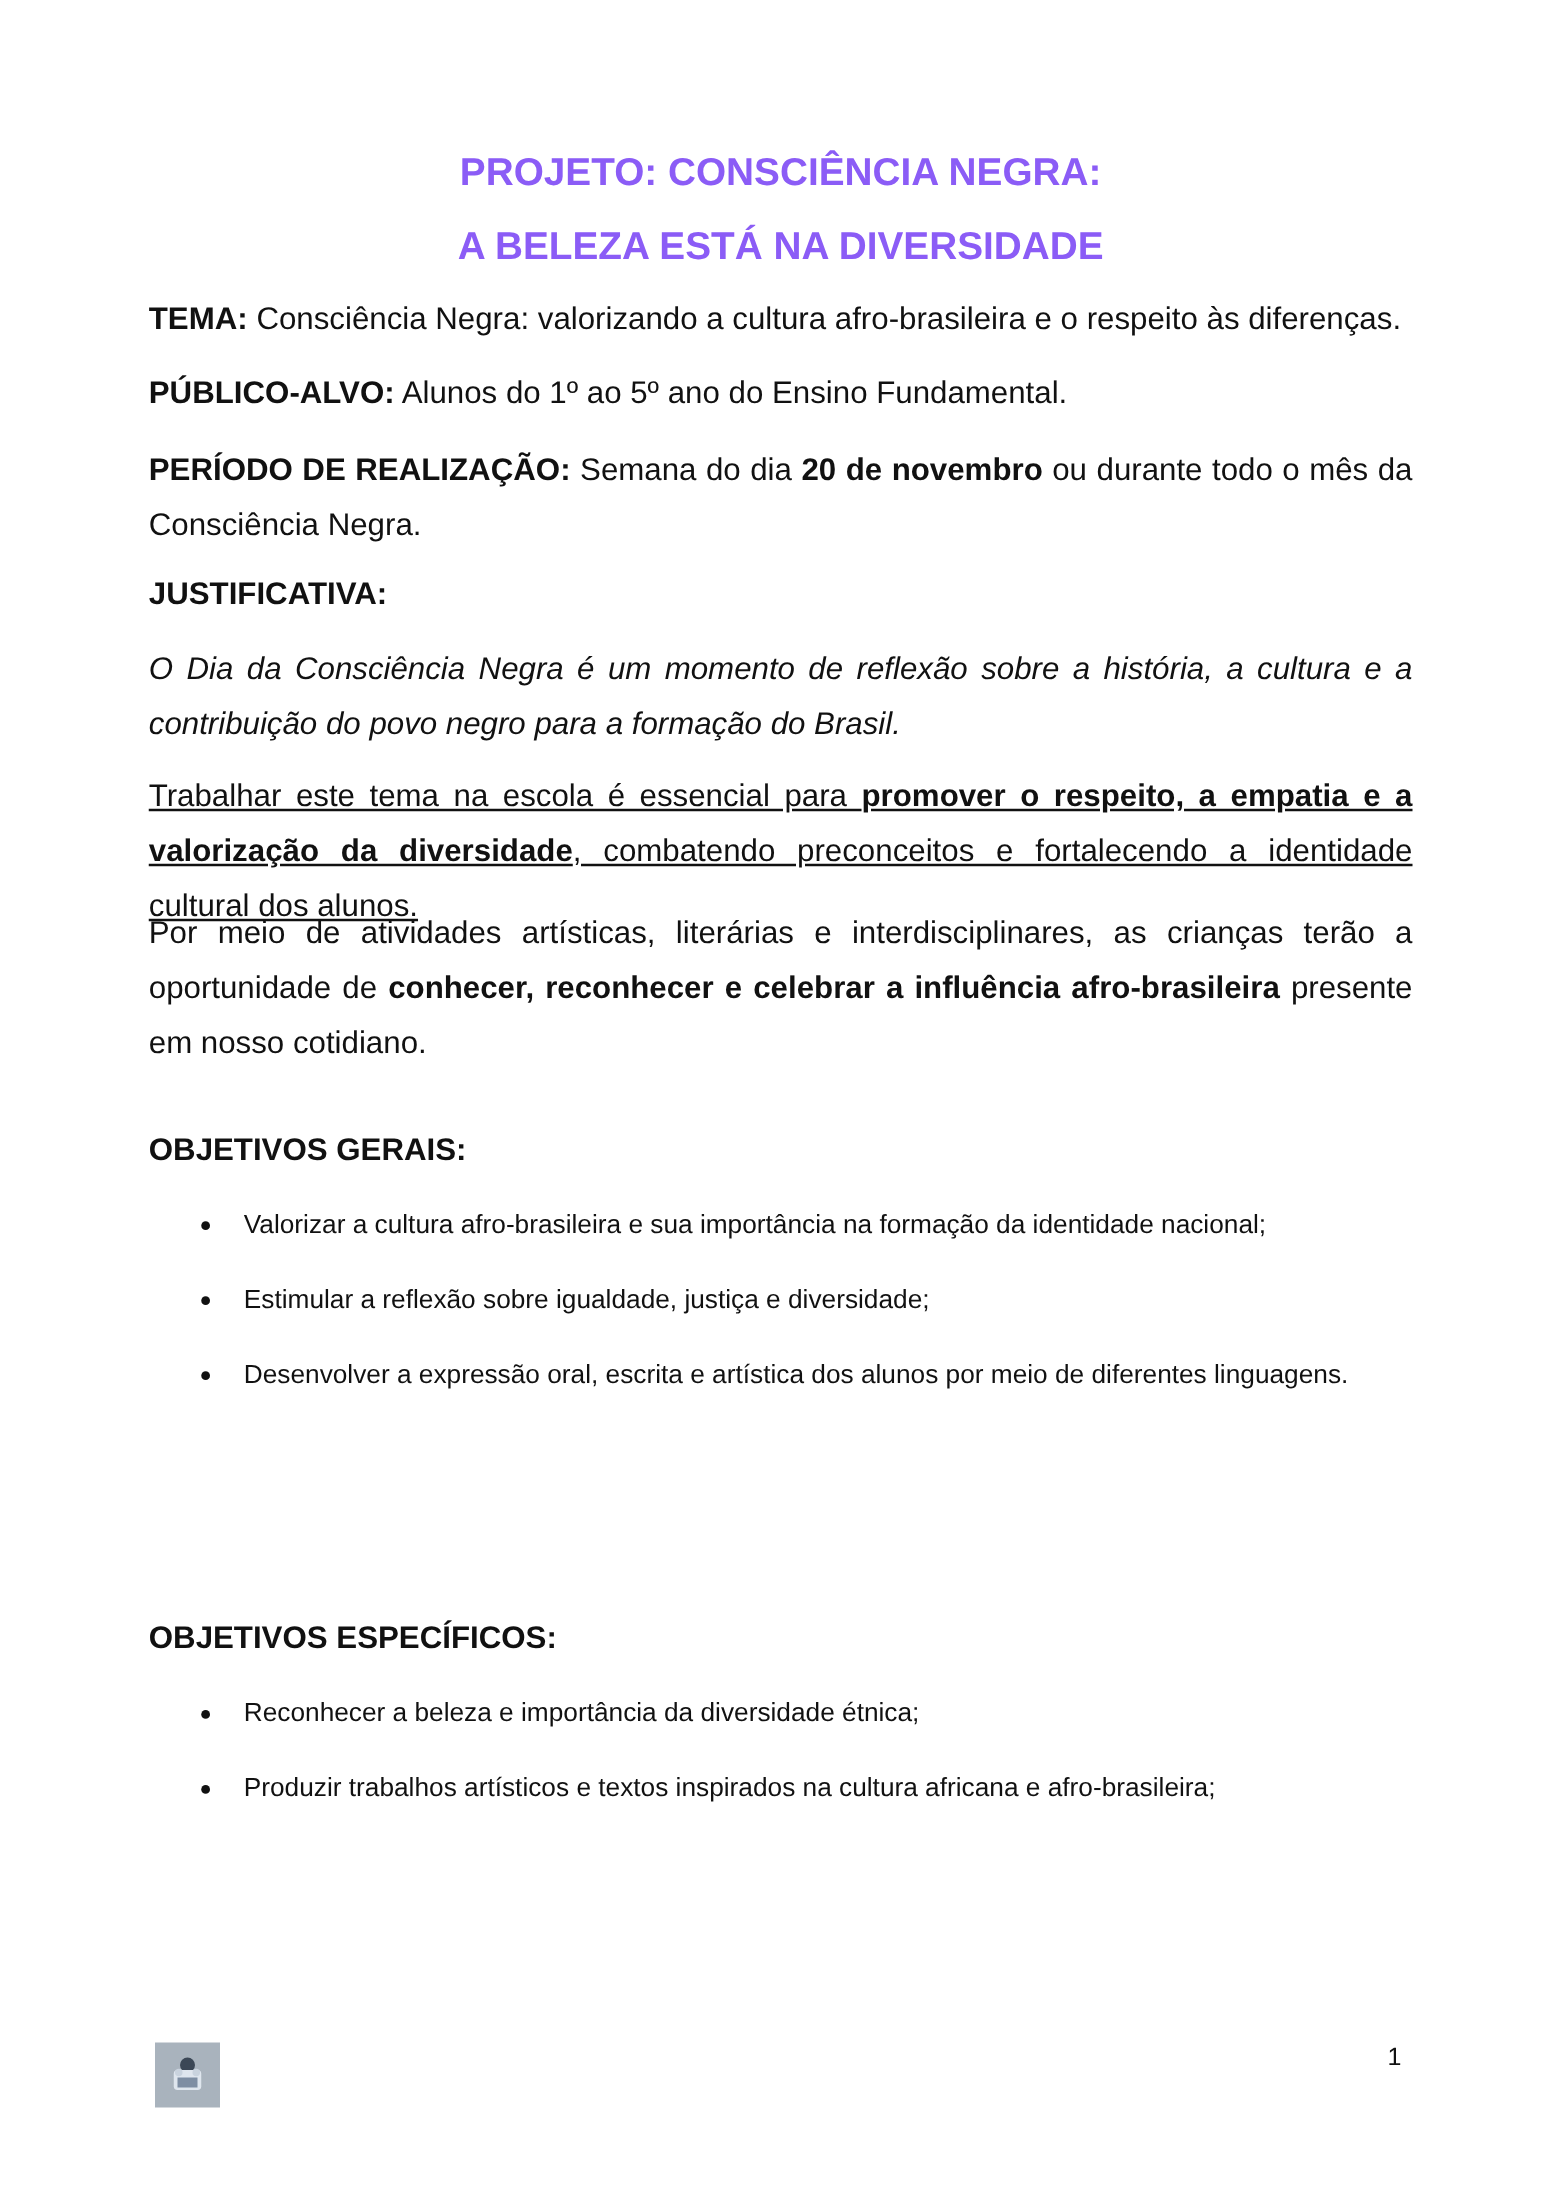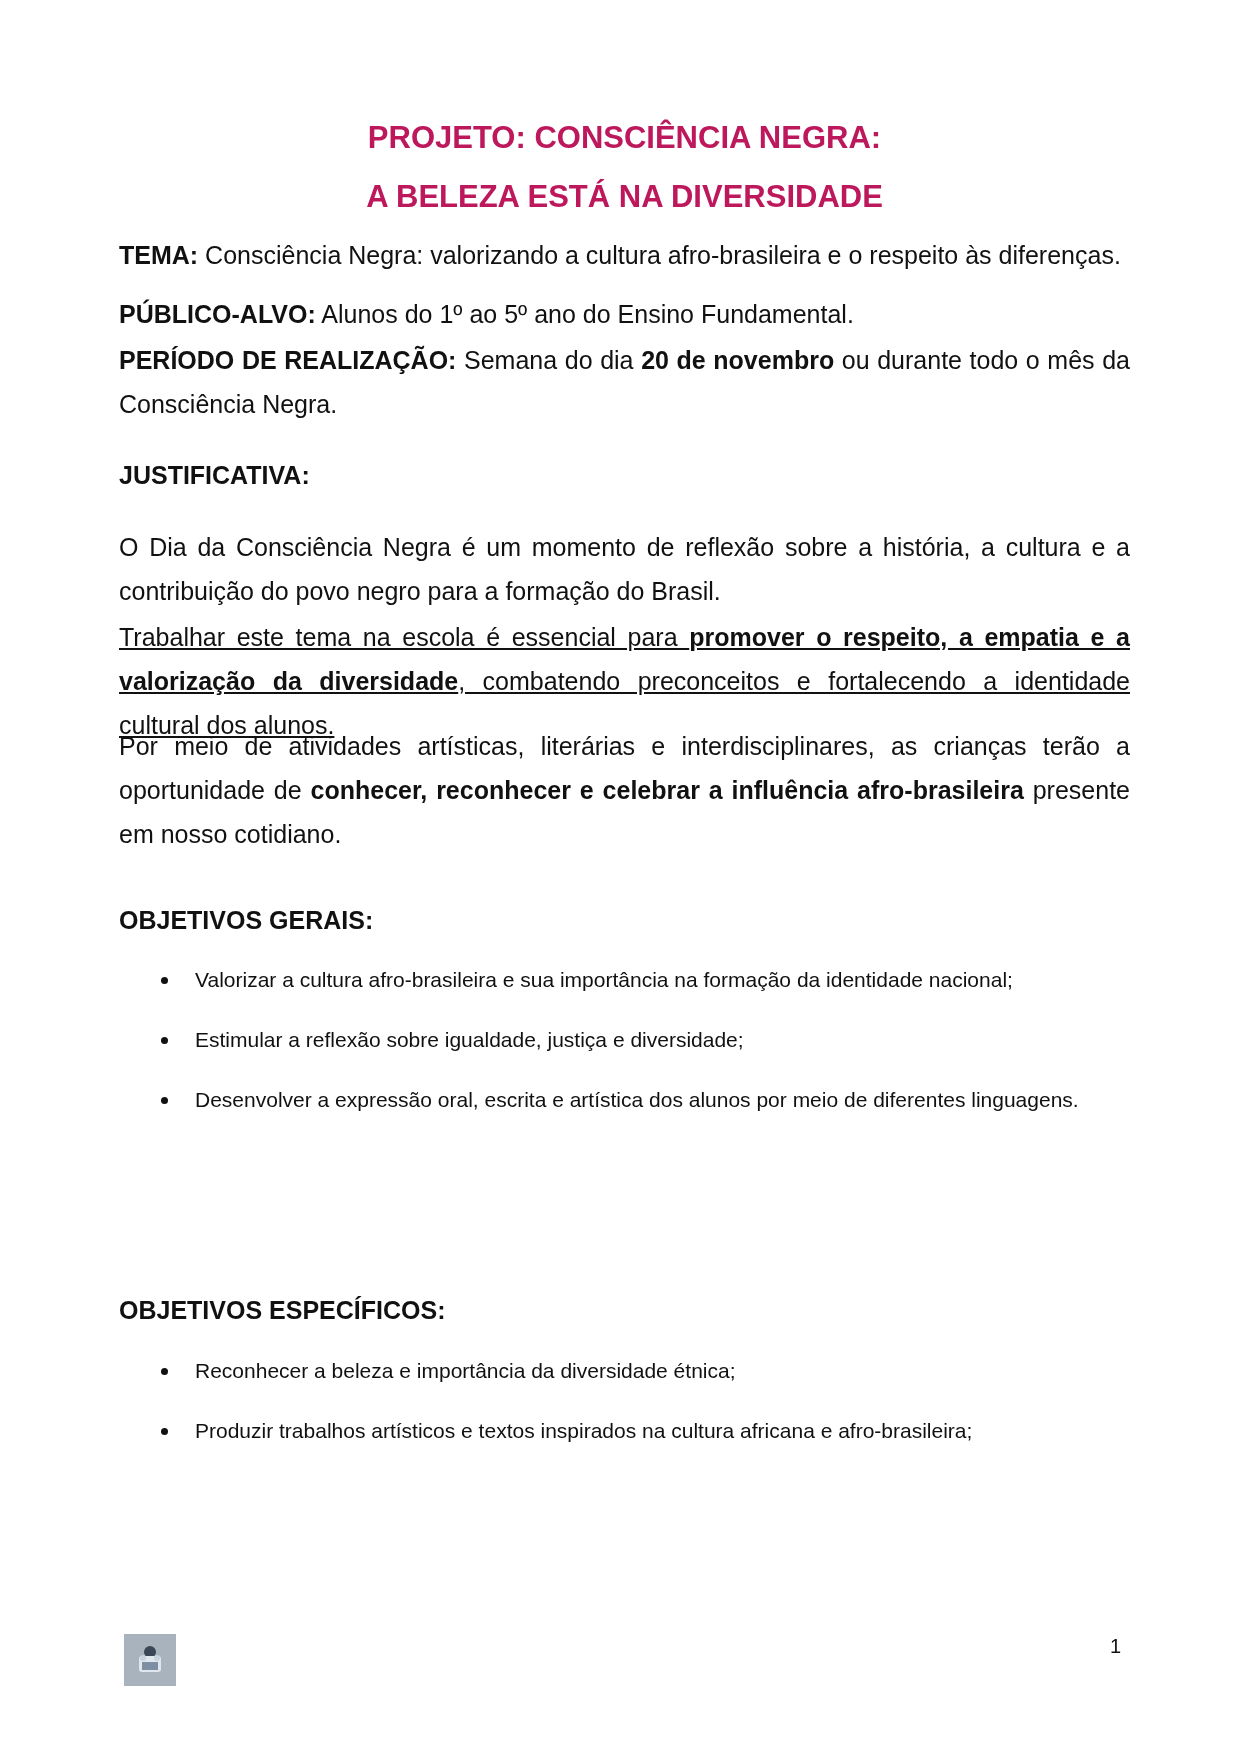--- a/index.html
+++ b/index.html
@@ -3,21 +3,21 @@
   <meta charset="utf-8">
   <style>
     html, body { margin: 0; padding: 0; background: #ffffff; }
     body {
       width: 1241px; height: 1754px; position: relative; overflow: hidden;
       font-family: "Liberation Sans", sans-serif; color: #111111;
     }
     .page { position: absolute; left: 119px; top: 0; width: 1011px; }
     .title {
       position: absolute; left: 0; width: 1011px; text-align: center;
-      font-weight: bold; font-size: 31px; line-height: 36px; color: #be185d;
+      font-weight: bold; font-size: 31px; line-height: 36px; color: #8b5cf6;
     }
     .t1 { top: 120px; }
     .t2 { top: 179px; }
     .para {
       position: absolute; left: 0; width: 1011px;
       font-size: 25px; line-height: 44px; text-align: justify;
       text-align-last: left;
     }
     .para b { font-weight: bold; }
     .heading { font-weight: bold; }
@@ -46,27 +46,27 @@
   <div class="title t2">A BELEZA ESTÁ NA DIVERSIDADE</div>
 
   <div class="para" style="top:233px;">
     <b>TEMA:</b><span> Consciência Negra: valorizando a cultura afro-brasileira e o respeito às diferenças.</span>
   </div>
 
   <div class="para" style="top:292px;">
     <b>PÚBLICO-ALVO:</b><span> Alunos do 1º ao 5º ano do Ensino Fundamental.</span>
   </div>
 
-  <div class="para" style="top:338px;">
+  <div class="para" style="top:354px;">
     <b>PERÍODO DE REALIZAÇÃO:</b><span> Semana do dia </span><b>20 de novembro</b><span> ou durante todo o mês da Consciência Negra.</span>
   </div>
 
   <div class="para heading" style="top:453px;">JUSTIFICATIVA:</div>
 
-  <div class="para" style="top:525px;">O Dia da Consciência Negra é um momento de reflexão sobre a história, a cultura e a contribuição do povo negro para a formação do Brasil.</div>
+  <div class="para" style="top:513px;font-style:italic;">O Dia da Consciência Negra é um momento de reflexão sobre a história, a cultura e a contribuição do povo negro para a formação do Brasil.</div>
 
   <div class="para" style="top:615px;text-decoration:underline;">
     <span>Trabalhar este tema na escola é essencial para </span><b>promover o respeito, a empatia e a valorização da diversidade</b><span>, combatendo preconceitos e fortalecendo a identidade cultural dos alunos.</span>
   </div>
 
   <div class="para" style="top:724px;">
     <span>Por meio de atividades artísticas, literárias e interdisciplinares, as crianças terão a oportunidade de </span><b>conhecer, reconhecer e celebrar a influência afro-brasileira</b><span> presente em nosso cotidiano.</span>
   </div>
 
   <div class="para heading" style="top:898px;">OBJETIVOS GERAIS:</div>

